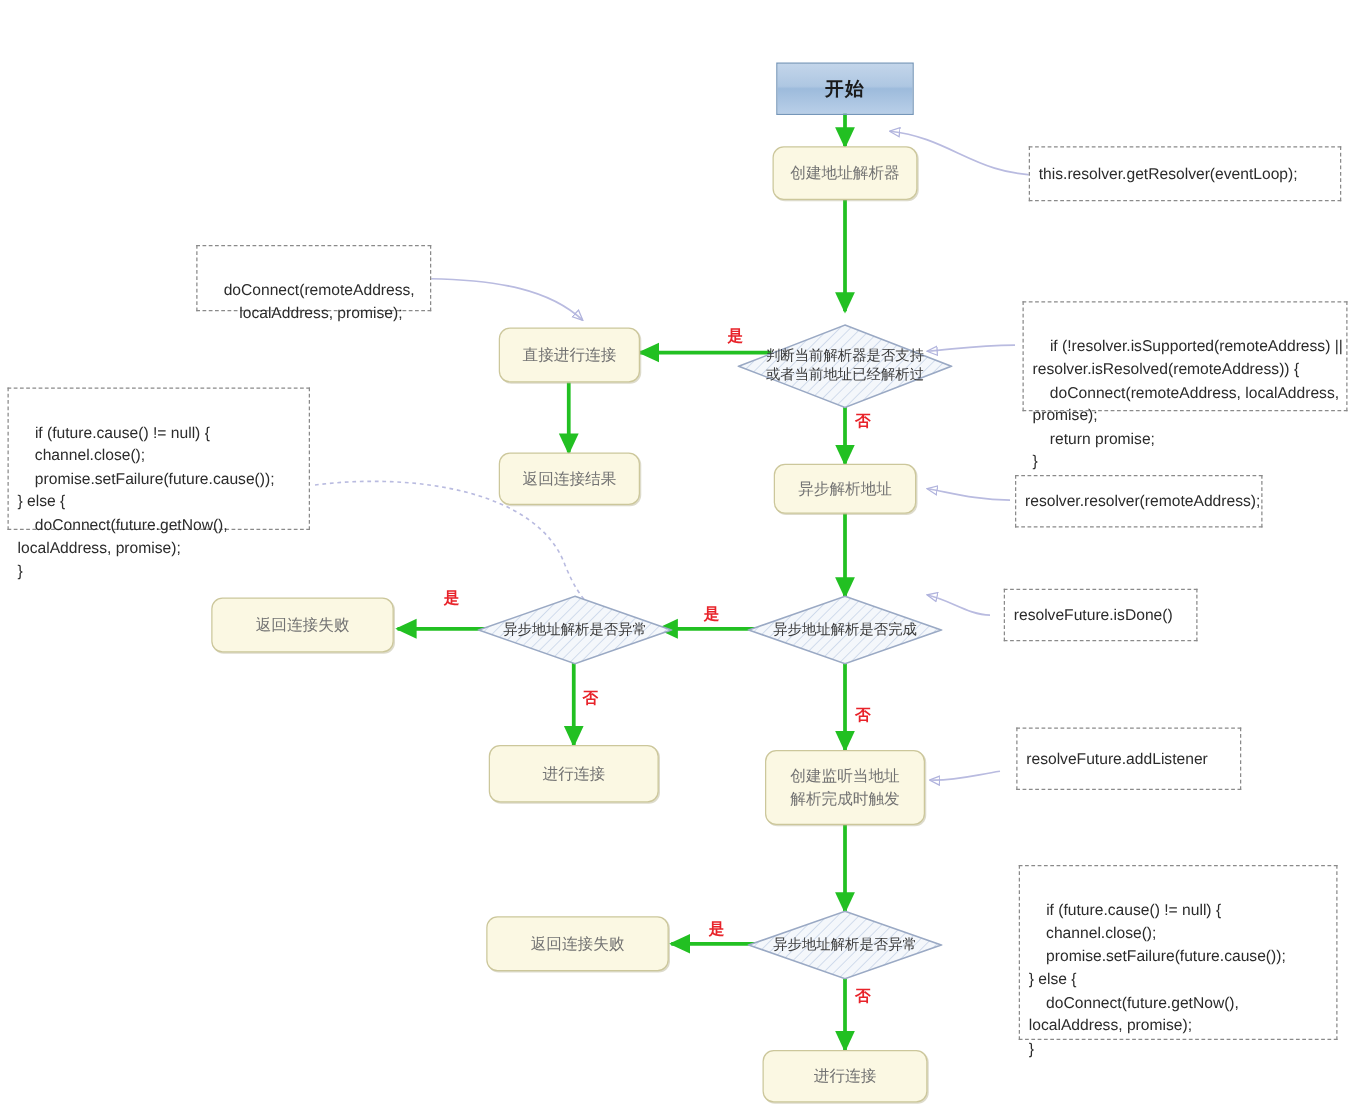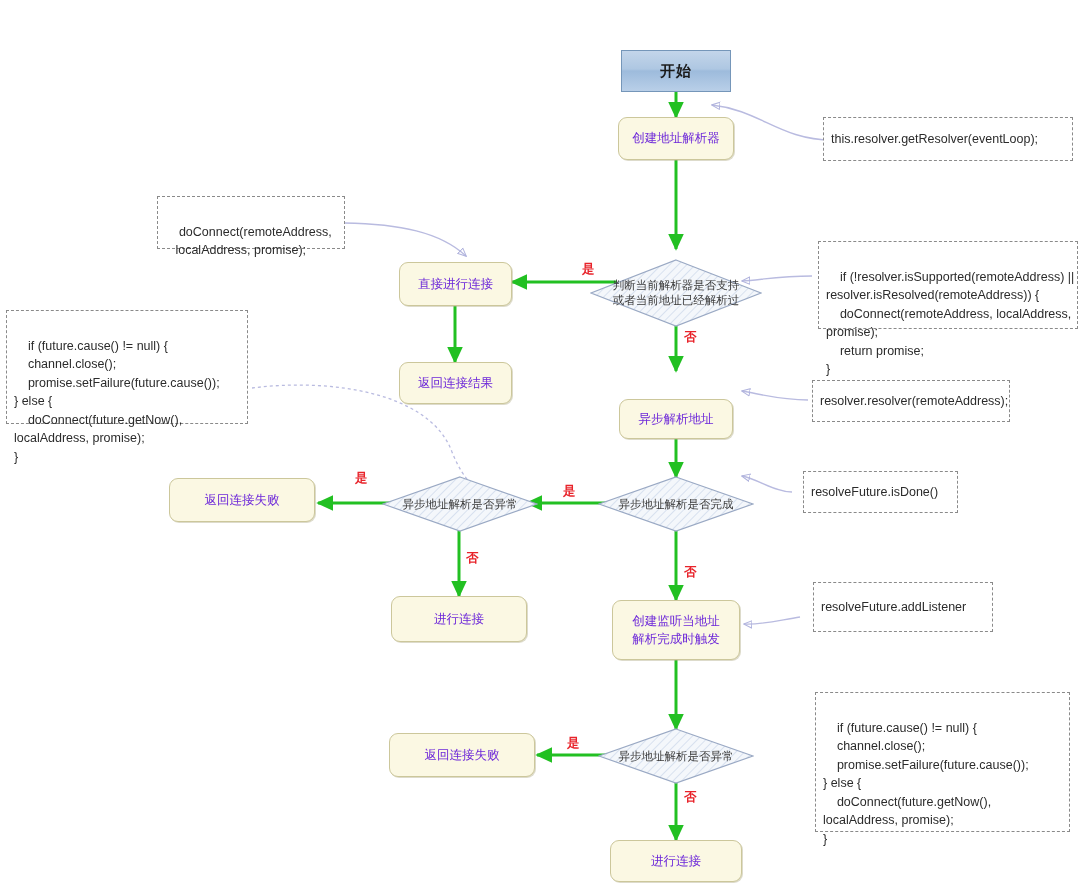--- a/index.html
+++ b/index.html
@@ -43,21 +43,21 @@
     color: #1a1a1a;
     font-weight: bold;
     font-size: 15px;
     letter-spacing: 1px;
   }
 
   .node-proc {
     background: #fbf8e3;
     border: 1px solid #ccc79b;
     border-radius: 9px;
-    color: #6d28d9;
+    color: #737373;
     font-size: 12.5px;
     line-height: 1.45;
     box-shadow: 1px 1px 0 rgba(180,175,140,0.45);
   }
 
   .node-decision {
     background: transparent;
     border: none;
     color: #3a3a3a;
     font-size: 11.5px;
@@ -82,21 +82,21 @@
     border: 1px dashed #8a8a8a;
     background: #ffffff;
     color: #2b2b2b;
     font-size: 12.5px;
     line-height: 1.48;
     padding: 7px 22px 7px 7px;
     white-space: pre;
     z-index: 4;
     font-family: "Liberation Sans", "DejaVu Sans", sans-serif;
   }
-  .note.center { text-align: left; }
+  .note.center { text-align: right; }
   .note.vcenter { display: flex; align-items: center; }
 
   
   .edge-label {
     position: absolute;
     color: #e8232a;
     font-size: 12.5px;
     font-weight: bold;
     z-index: 6;
     line-height: 1;
@@ -182,21 +182,21 @@
   </div>
 
   <div class="node node-proc" style="left:399px; top:262px; width:113px; height:44px;text-align:right;">
     <span>直接进行连接</span>
   </div>
 
   <div class="node node-proc" style="left:399px; top:362px; width:113px; height:42px;">
     <span>返回连接结果</span>
   </div>
 
-  <div class="node node-proc" style="left:619px; top:371px; width:114px; height:40px;margin-top:28px;">
+  <div class="node node-proc" style="left:619px; top:371px; width:114px; height:40px;">
     <span>异步解析地址</span>
   </div>
 
   <div class="node node-decision" style="left:598px; top:476px; width:156px; height:56px;">
     <svg class="dia-shape" viewBox="0 0 156 56" preserveAspectRatio="none">
       <polygon points="78,1 155,28 78,55 1,28" fill="url(#hatch)" stroke="#9aa9c4" stroke-width="1.2"></polygon>
     </svg>
     <div class="dia-text">异步地址解析是否完成</div>
   </div>
 

